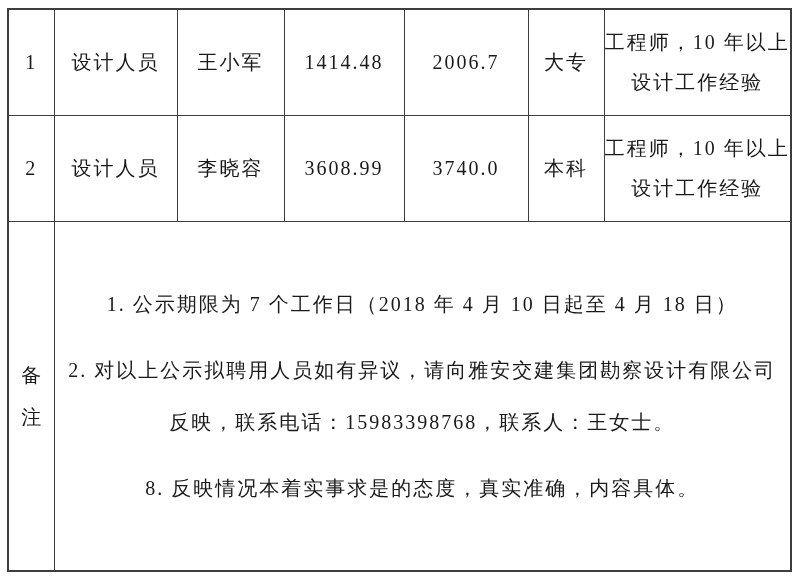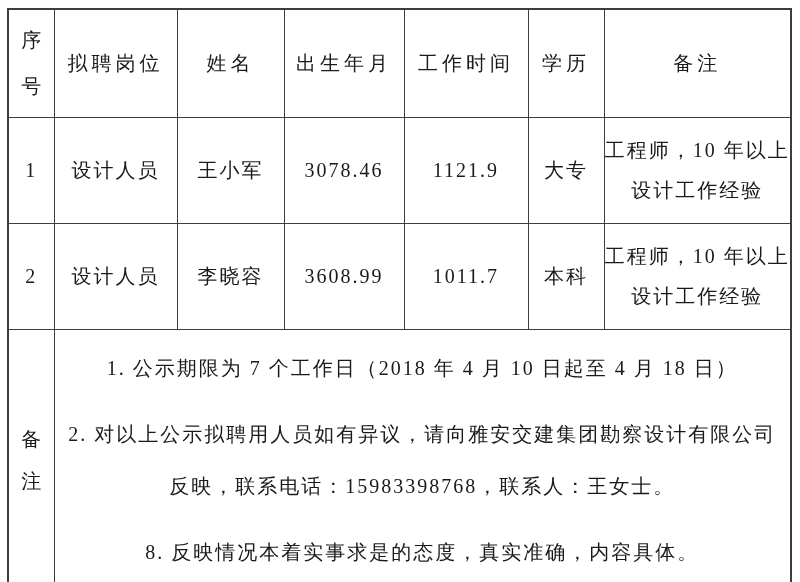--- a/index.html
+++ b/index.html
@@ -47,48 +47,37 @@
       <col style="width:46px">
         <col style="width:123px">
         <col style="width:107px">
       <col style="width:120px">
         <col style="width:124px">
         <col style="width:76px">
       <col style="width:187px">
     </colgroup>
 
     <tbody>
-        <tr class="r-header">
-      <td>
-        <div class="vstack">序号</div>
-      </td>
-      <td>拟聘岗位</td>
-      <td>姓名</td>
-      <td>出生年月</td>
-      <td>工作时间</td>
-      <td>学历</td>
-      <td>备注</td>
-    </tr>
 
     <tr class="r-data">
       <td>1</td>
       <td>设计人员</td>
       <td>王小军</td>
-      <td>3078.46</td>
-      <td>1121.9</td>
+      <td>1414.48</td>
+      <td>2006.7</td>
       <td>大专</td>
       <td class="remark">工程师，10 年以上设计工作经验</td>
     </tr>
 
     <tr class="r-data">
       <td>2</td>
       <td>设计人员</td>
       <td>李晓容</td>
       <td>3608.99</td>
-      <td>1011.7</td>
+      <td>3740.0</td>
       <td>本科</td>
       <td class="remark">工程师，10 年以上设计工作经验</td>
     </tr>
 
     <tr class="r-footer">
       <td>
         <div class="vstack footer-label">备注</div>
       </td>
       <td class="notes-cell" colspan="6">
         <p>1. 公示期限为 7 个工作日（2018 年 4 月 10 日起至 4 月 18 日）</p>

